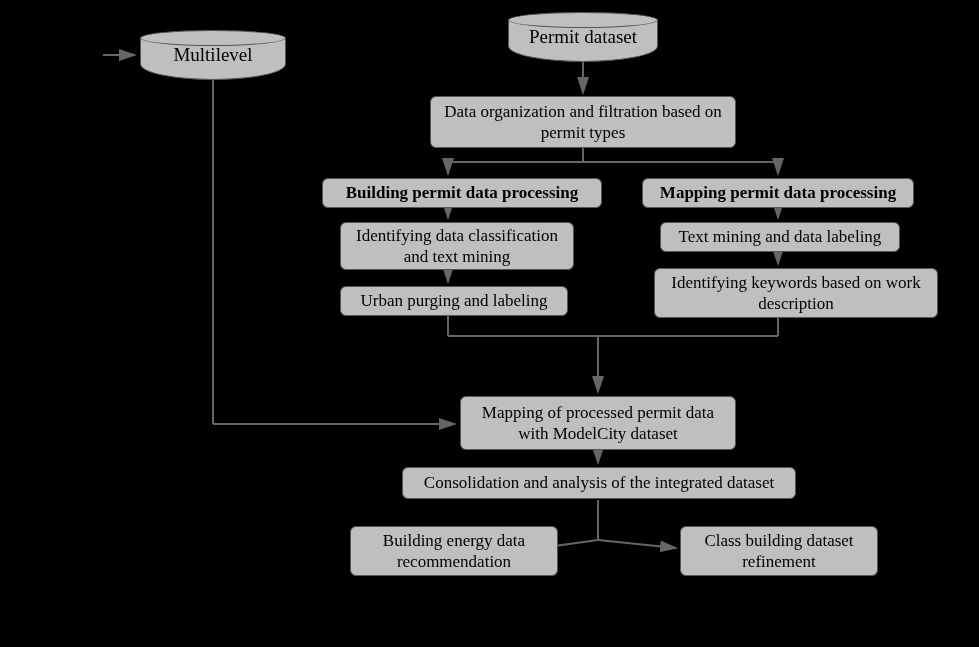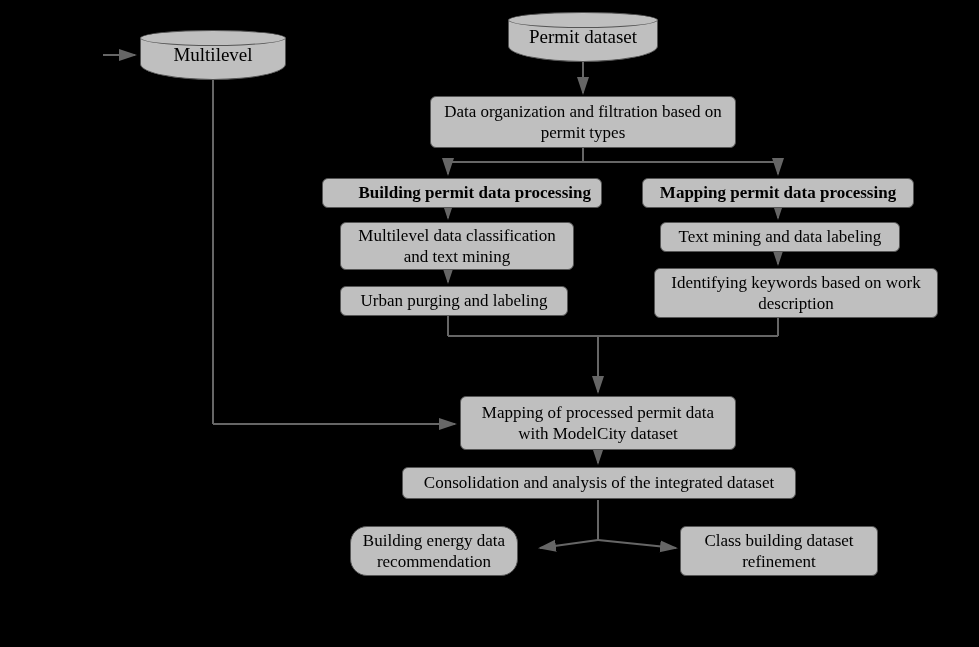--- a/index.html
+++ b/index.html
@@ -129,26 +129,26 @@
 <div class="cylinder" style="left:140px; top:30px; width:146px; height:50px;">
   <div class="body"></div>
     <div class="top"></div>
   <div class="label">Multilevel</div>
 </div>
 
 <div class="node" style="left:430px; top:96px; width:306px; height:52px;">
   <span>Data organization and filtration based on permit types</span>
 </div>
 
-<div class="node node-bold" style="left:322px; top:178px; width:280px; height:30px;justify-content:flex-end;">
+<div class="node node-bold" style="left:322px; top:178px; width:280px; height:30px;">
   <span>Building permit data processing</span>
 </div>
 
 <div class="node" style="left:340px; top:222px; width:234px; height:48px;">
-  <span>Multilevel data classification and text mining</span>
+  <span>Identifying data classification and text mining</span>
 </div>
 
 <div class="node" style="left:340px; top:286px; width:228px; height:30px;">
   <span>Urban purging and labeling</span>
 </div>
 
 <div class="node node-bold" style="left:642px; top:178px; width:272px; height:30px;">
   <span>Mapping permit data processing</span>
 </div>
 
@@ -161,19 +161,19 @@
 </div>
 
 <div class="node" style="left:460px; top:396px; width:276px; height:54px;">
   <span>Mapping of processed permit data with ModelCity dataset</span>
 </div>
 
 <div class="node" style="left:402px; top:467px; width:394px; height:32px;">
   <span>Consolidation and analysis of the integrated dataset</span>
 </div>
 
-<div class="node" style="left:350px; top:526px; width:168px; height:50px;border-radius:17px;">
+<div class="node" style="left:350px; top:526px; width:208px; height:50px;">
   <span>Building energy data recommendation</span>
 </div>
 
 <div class="node" style="left:680px; top:526px; width:198px; height:50px;">
   <span>Class building dataset refinement</span>
 </div>
 
 </body></html>

